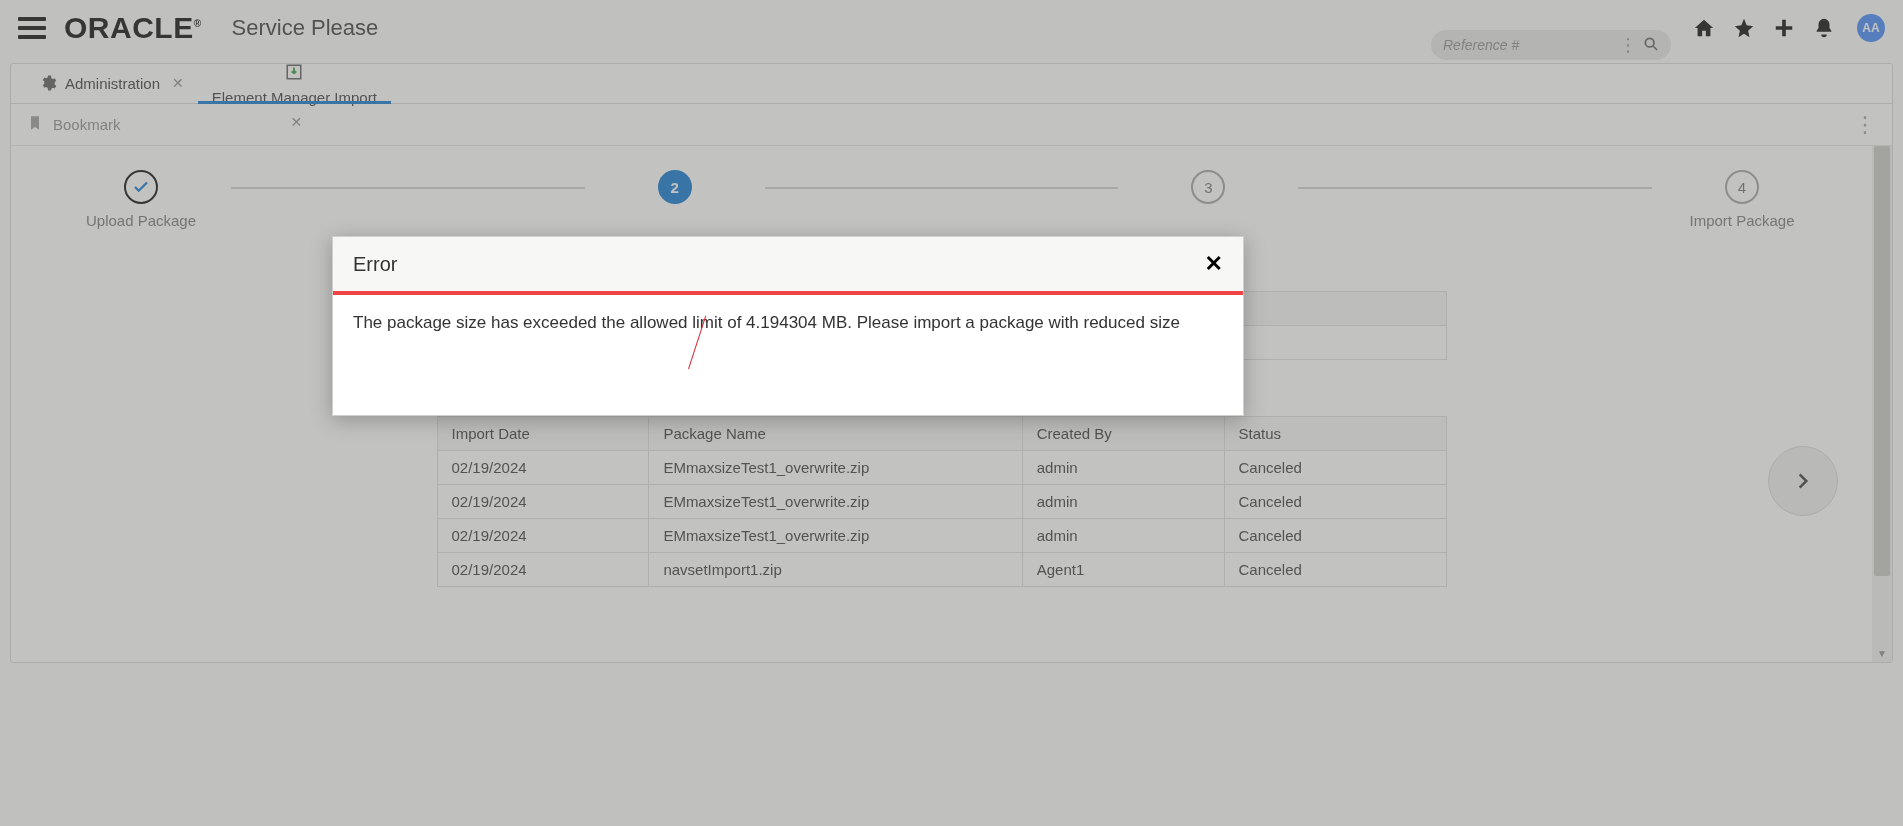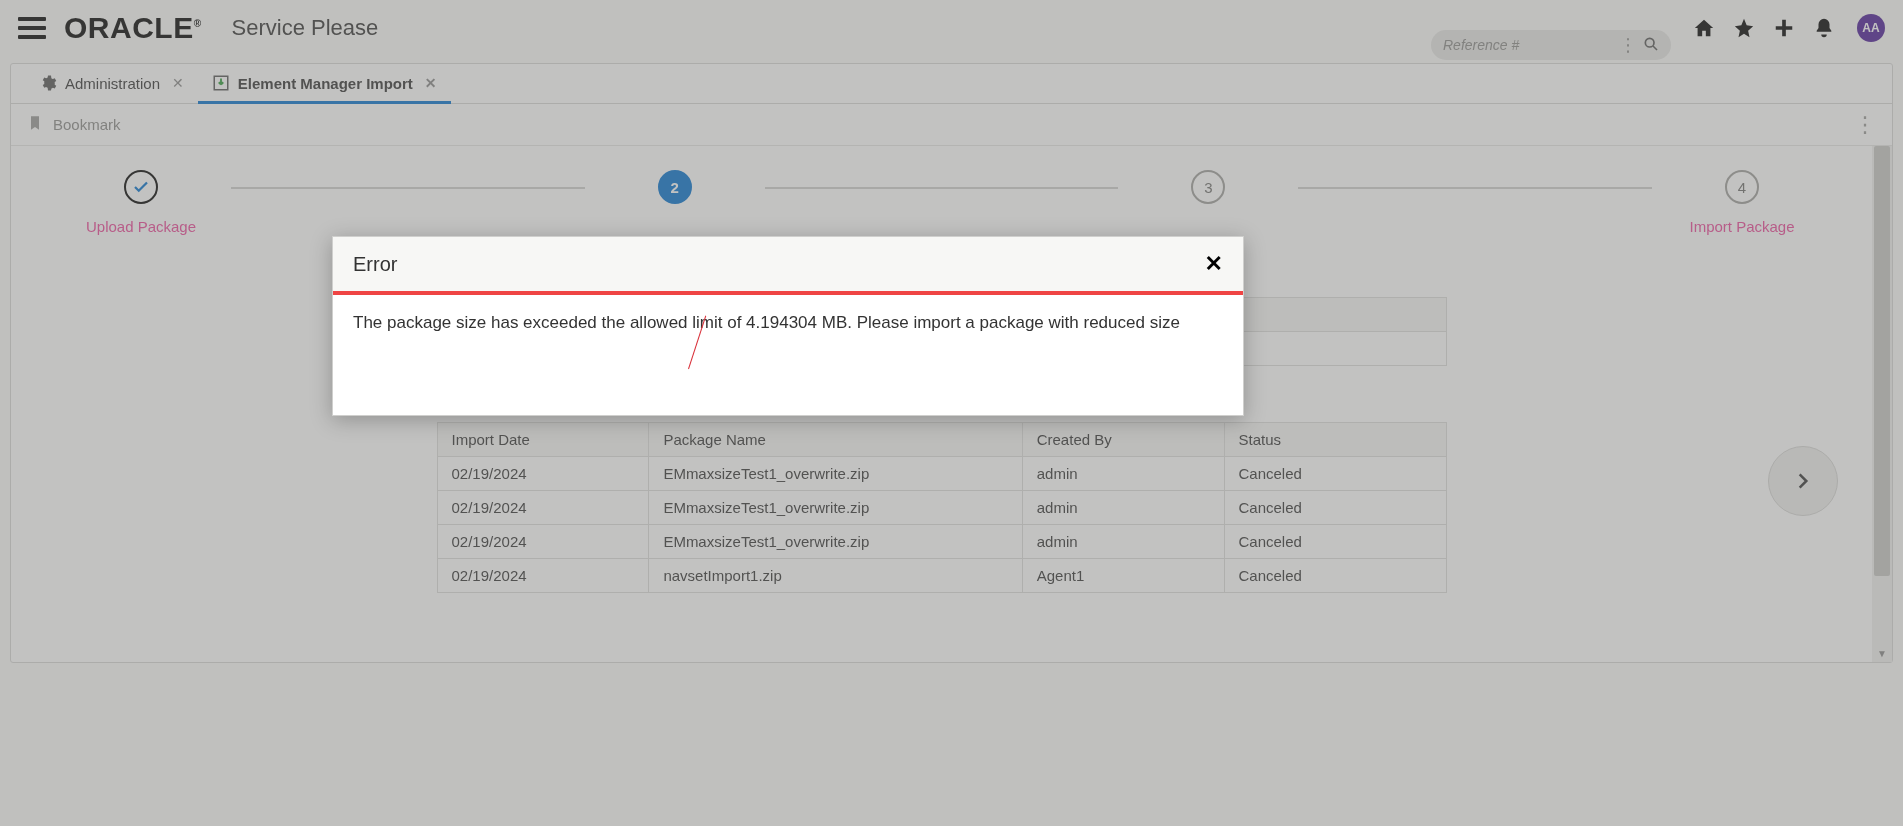--- a/index.html
+++ b/index.html
@@ -13,48 +13,48 @@
   .oracle-logo { font-weight:800; font-size:30px; letter-spacing:0.5px; color:#000; font-family: Arial, sans-serif; margin-right:20px; }
   .oracle-logo sup { font-size:10px; }
   .product { font-size:22px; color:#333; margin-left:10px; font-weight:400; }
   .topbar-spacer { flex:1; }
   .search-box { width:240px; height:30px; background:#e5e5e3; border-radius:15px; display:flex; align-items:center; padding:0 12px; color:#8a8a88; font-style:italic; font-size:14px;margin-top:35px; }
   .search-box .placeholder { flex:1; }
   .search-box .dots { font-style:normal; margin-right:8px; font-size:18px; letter-spacing:-2px; }
   .search-box .mag { font-style:normal; }
   .top-icons { display:flex; align-items:center; gap:18px; margin-left:22px; }
   .top-icons .icon { width:22px; height:22px; color:#000; }
-  .avatar { width:28px; height:28px; border-radius:50%; background:#4c1d95; color:#fff; display:flex; align-items:center; justify-content:center; font-size:12px; font-weight:600; margin-left:4px; }
+  .avatar { width:28px; height:28px; border-radius:50%; background:#3b82f6; color:#fff; display:flex; align-items:center; justify-content:center; font-size:12px; font-weight:600; margin-left:4px; }
 
   
   .workspace { margin:8px 10px 10px 10px; border:1px solid #d8d8d6; border-radius:3px; background:#fff; height:600px; position:relative; }
   .tabstrip { height:40px; border-bottom:1px solid #d8d8d6; display:flex; align-items:flex-end; padding-left:14px; }
   .tab { display:flex; align-items:center; gap:8px; padding:0 14px; height:40px; font-size:15px; color:#333; position:relative; cursor:pointer; }
-  .tab.active { font-weight:700; }
+  .tab.active { font-weight:400;flex-direction:column; }
   .tab.active::after { content:""; position:absolute; left:0; right:0; bottom:-1px; height:3px; background:#0572ce; }
   .tab .tab-close { font-size:14px; color:#888; margin-left:4px; cursor:pointer; }
   .tab .tab-icon { width:18px; height:18px; }
 
   .page-toolbar { height:42px; border-bottom:1px solid #e6e6e4; display:flex; align-items:center; padding:0 16px; color:#8a8a88; font-size:15px; }
   .page-toolbar .bookmark-icon { margin-right:10px; }
   .page-toolbar .kebab { margin-left:auto; font-size:22px; color:#9a9a98; cursor:pointer; }
 
   .scroll-area { position:absolute; top:82px; bottom:0; left:0; right:20px; overflow:hidden; }
   .fake-scrollbar { position:absolute; top:82px; bottom:0; right:0; width:20px; background:#f0f0ee; }
   .fake-thumb { position:absolute; top:0; left:2px; right:2px; height:430px; background:#c6c6c4; border-radius:2px; }
   .fake-arrow-up, .fake-arrow-down { position:absolute; left:0; right:0; height:18px; display:flex; align-items:center; justify-content:center; color:#888; font-size:10px; }
   .fake-arrow-up { top:0; } .fake-arrow-down { bottom:0; }
 
   
   .stepper { display:flex; align-items:flex-start; justify-content:center; gap:0; margin-top:24px; padding:0 40px; }
   .step { display:flex; flex-direction:column; align-items:center; width:180px; }
   .step-circle { width:34px; height:34px; border-radius:50%; border:2.5px solid #9e9e9c; display:flex; align-items:center; justify-content:center; color:#6e6e6c; font-size:15px; background:#fff; }
   .step.done .step-circle { border-color:#000; color:#0572ce; }
   .step.current .step-circle { background:#0572ce; border-color:#0572ce; color:#fff; font-weight:600; }
-  .step-label { margin-top:14px; font-size:15px; color:#ec4899; text-align:center; }
+  .step-label { margin-top:8px; font-size:15px; color:#737373; text-align:center; }
   .connector { flex:1; height:2px; background:#d0d0ce; margin-top:17px; }
 
   
   .content { width:1010px; margin:30px auto 0; position:relative; }
   .section-title { font-size:19px; color:#444; margin:24px 0 10px 4px; font-weight:400; }
   table.grid { width:100%; border-collapse:collapse; background:#fff; }
   table.grid th, table.grid td { border:1px solid #dcdcda; padding:8px 14px; font-size:15px; color:#333; text-align:left; font-weight:400; }
   table.grid th { background:#f6f6f4; }
   table.grid.single td { color:#333; }
 

